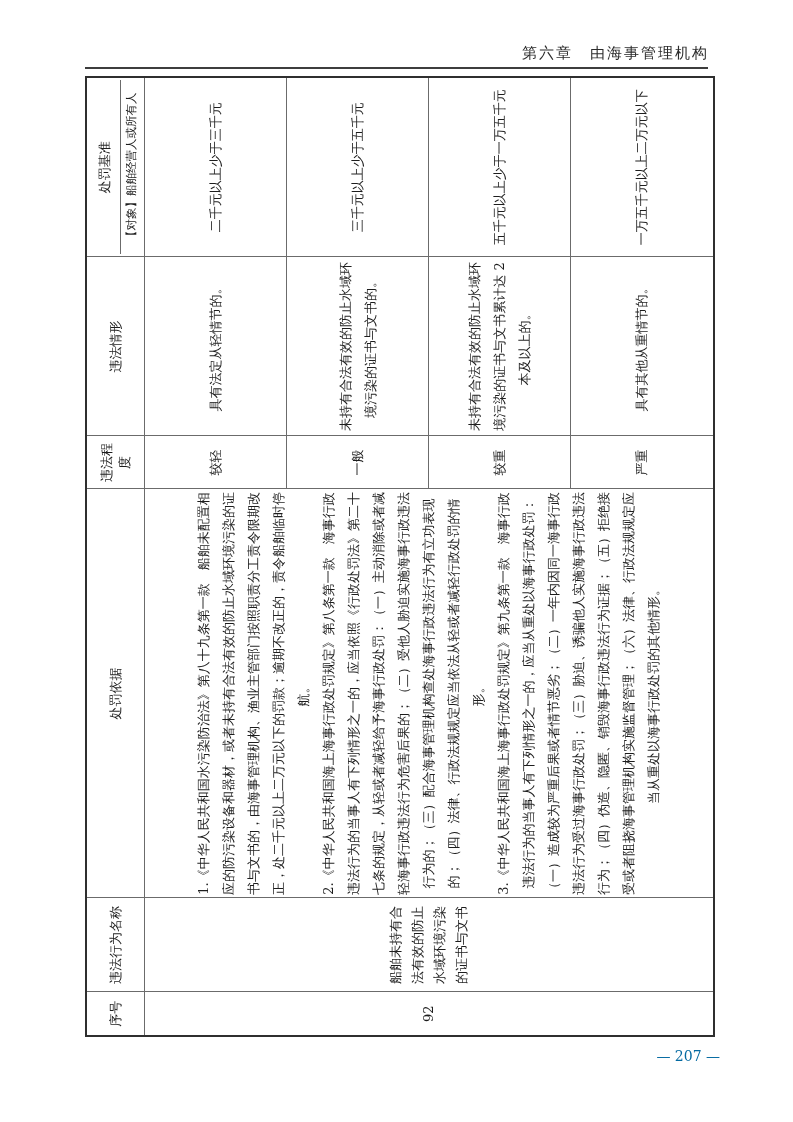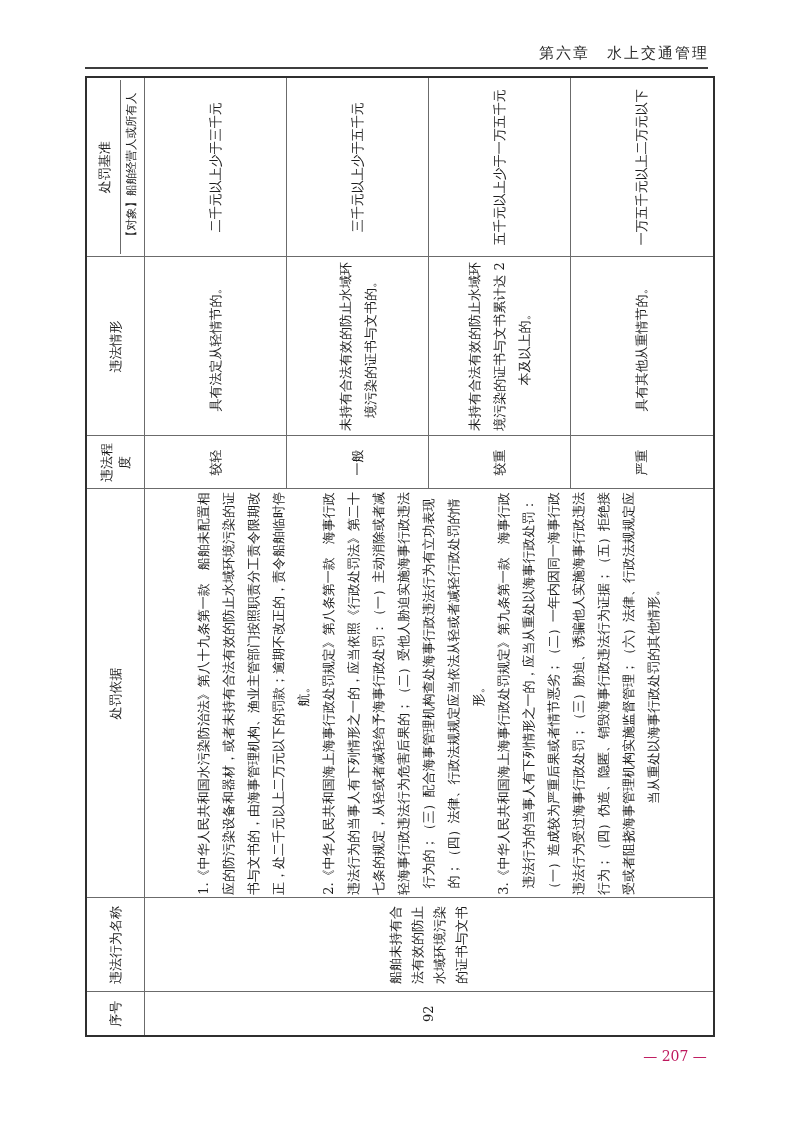--- a/index.html
+++ b/index.html
@@ -37,30 +37,30 @@
   .std-hdr-sub{height:21px;line-height:21px;border-top:1px solid #6b6b6b;
     font-size:11.5px;text-align:center;white-space:nowrap;}
   td.serial-cell{font-size:13px;}
   td.name-cell{text-align:left;padding:0 3px;line-height:22px;font-size:13px;}
   td.basis-cell{text-align:justify;padding:0 7px;}
   td.basis-cell p{margin:0;line-height:25px;font-size:13px;}
   td.degree-cell{font-size:13px;}
   td.circ-cell{text-align:left;padding:0 5px;line-height:25px;font-size:13px;}
   td.std-cell{text-align:left;padding:0 7px;line-height:22px;font-size:13px;}
   .page-number{
-    position:absolute;top:1048px;left:630px;width:90px;text-align:center;
-    font-size:14px;color:#be185d;white-space:nowrap;
+    position:absolute;top:1048px;left:630px;width:90px;text-align:right;
+    font-size:14px;color:#0369a1;white-space:nowrap;
   }
 </style>
 </head>
 <body>
 
 <div class="page">
 
-  <div class="chapter-header">第六章　水上交通管理</div>
+  <div class="chapter-header">第六章　由海事管理机构</div>
 
   <div class="header-rule"></div>
 
   <div class="table-rotate">
     <table class="penalty">
       <colgroup>
         <col style="width:44px">
         <col style="width:94px">
         <col style="width:409px">
         <col style="width:53px">

